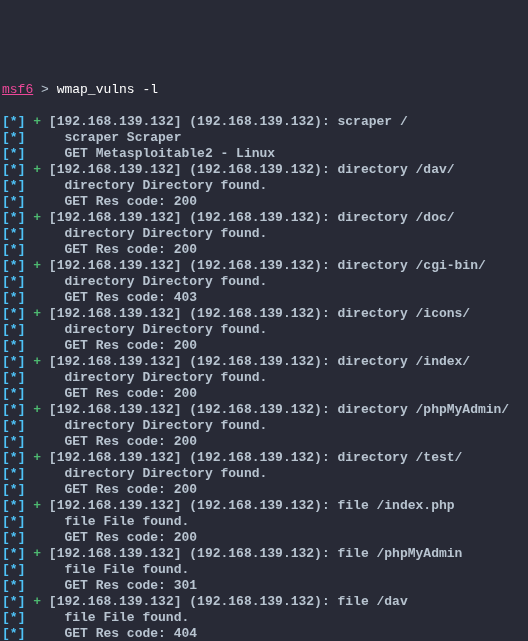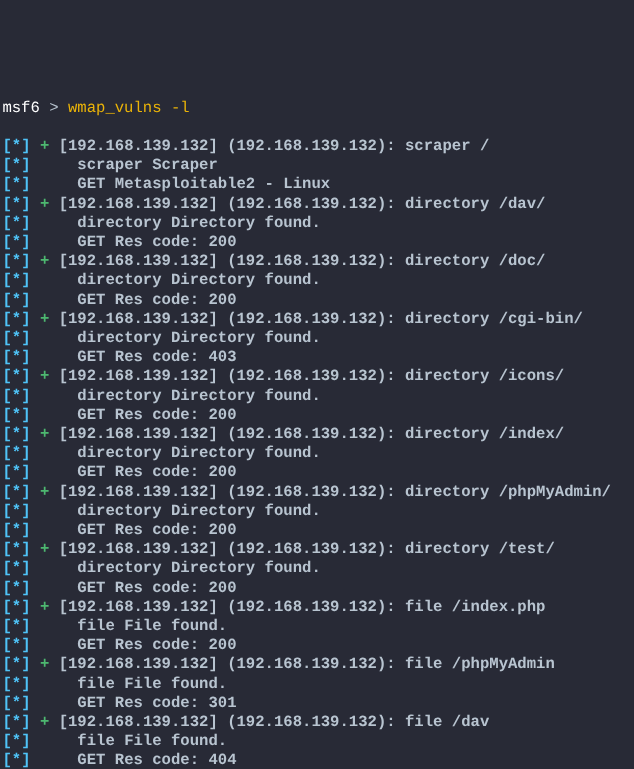--- a/index.html
+++ b/index.html
@@ -8,23 +8,23 @@
       color: #b8c4d0;
       font-family: 'Consolas', 'Monaco', 'Courier New', monospace;
       font-size: 13px;
       line-height: 16px;
       padding: 2px;
       width: 528px;
       white-space: pre;
       overflow: hidden;
     }
     .prompt-line { display: block; }
-    .msf6 { color: #ffffff; }
+    .msf6 { color: #ec4899; text-decoration: underline; }
     .gt { color: #b8c4d0; }
-    .cmd { color: #eab308; }
+    .cmd { color: #ffffff; }
     .line { display: block; font-weight: bold; }
     .bracket { color: #4fc3f7; }
     .star { color: #4fc3f7; }
     .plus { color: #4db870; }
     .content { color: #b8c4d0; }
   </style>
 </head>
 <body>
 
 

